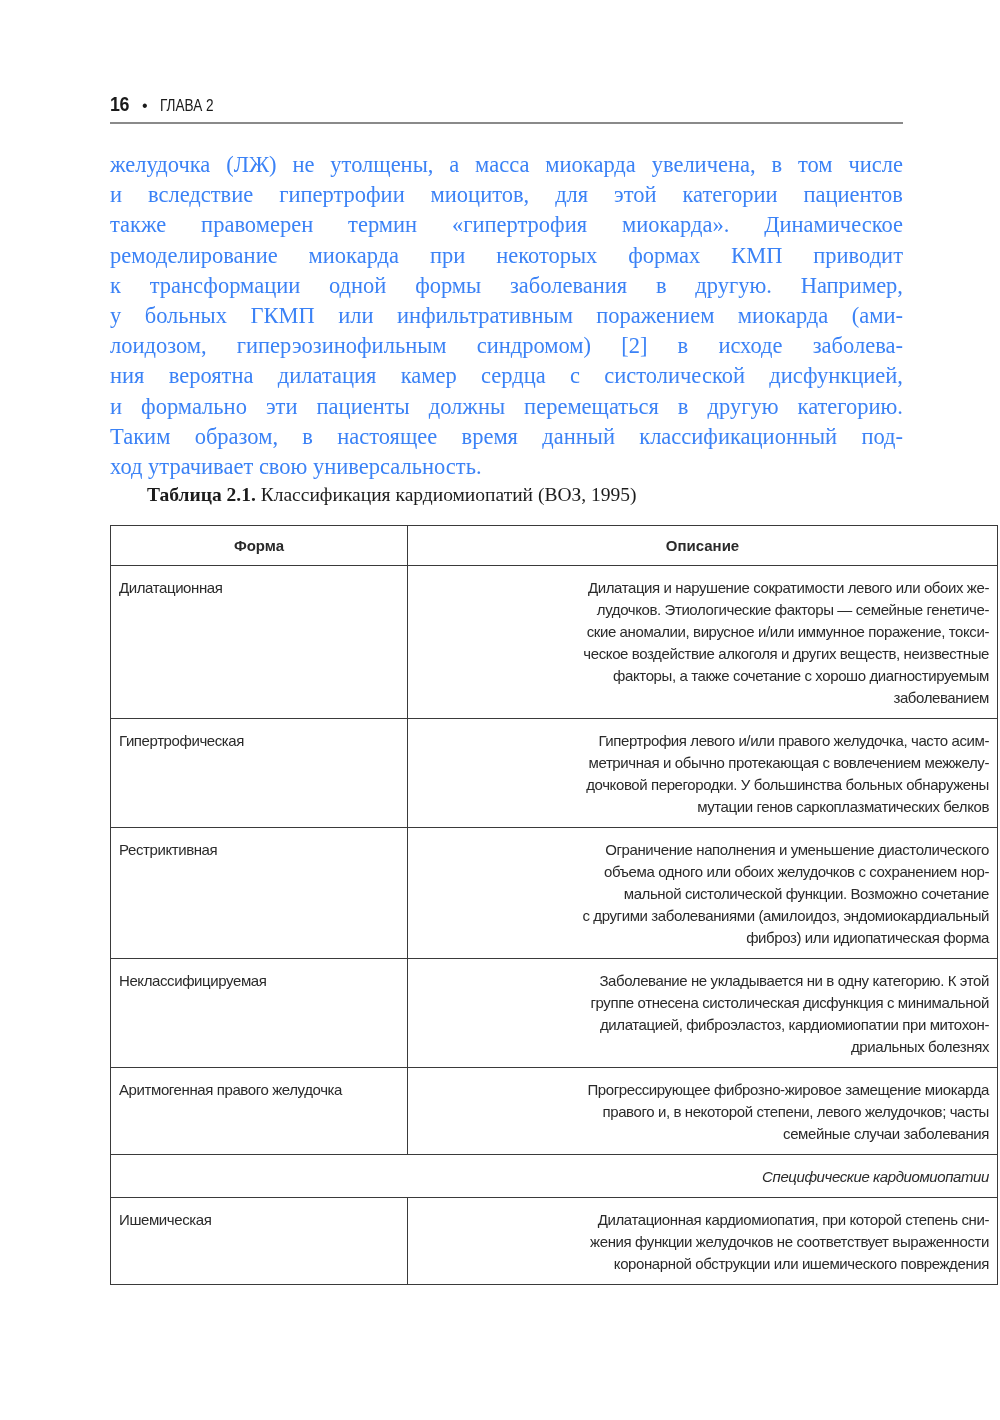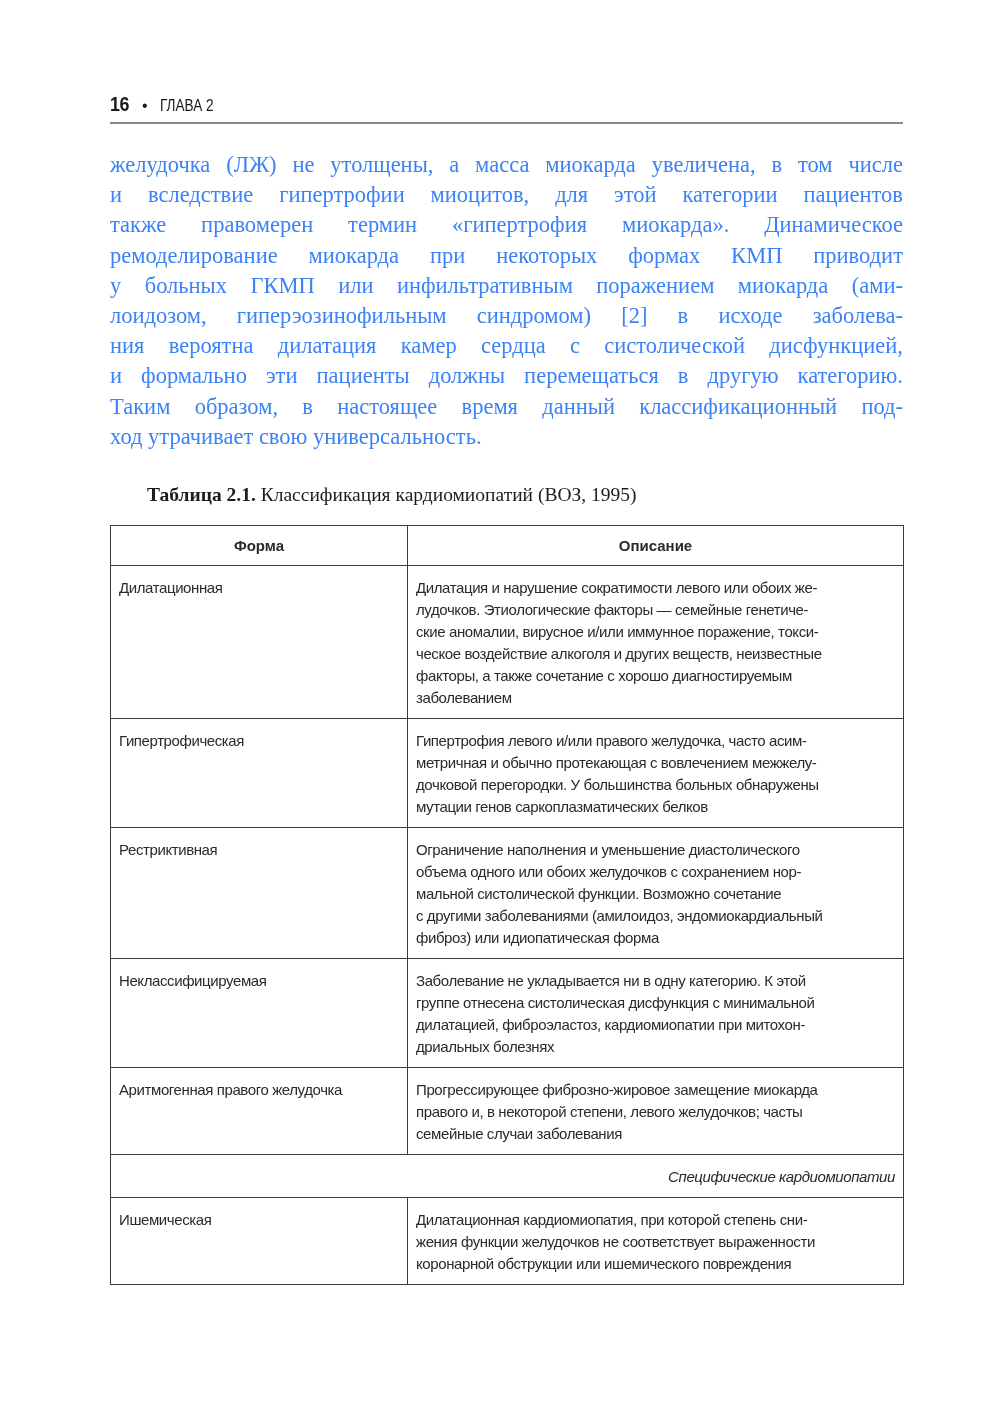--- a/index.html
+++ b/index.html
@@ -23,49 +23,50 @@
   .body-line { display: block; text-align: justify; text-align-last: justify; white-space: nowrap; overflow: visible; }
   .body-line.last { text-align-last: left; }
 
   .caption {
     position: absolute; left: 110px; top: 484px;
     font-family: "Liberation Serif", serif; font-size: 19.5px; color: #1c1c1c; margin-left: 37px;
   }
   .caption b { font-weight: bold; }
 
   table.cmp {
-    position: absolute; left: 110px; top: 525px; width: 794px;
+    position: absolute; left: 110px; top: 525px; width: 888px;
     border-collapse: collapse;
     font-family: "Liberation Sans", sans-serif; font-size: 15px; color: #2a2a2a;
   }
   table.cmp td, table.cmp th {
     border: 1.5px solid #3a3a3a; vertical-align: top;
     padding: 11px 8px 9px 8px; line-height: 22px;
   }
   table.cmp th { font-weight: bold; text-align: center; padding: 9px 8px 8px; font-size: 15px; }
   .c1 { width: 280px; }
   .cond { letter-spacing: -0.4px; }
   .section-row td { text-align: right; font-style: italic; padding: 9px 8px 9px; }
-  .desc-line { display: block; white-space: nowrap; }
+  .desc-line { display: block; white-space: nowrap; text-align: right; }
 </style>
 </head>
 <body>
 
 <div class="running-head">
   <span class="page-num">16</span>
   <span class="bullet">•</span>
   <span class="chapter">ГЛАВА 2</span>
 </div>
 <div class="rule"></div>
 
 <div class="body-text">
   <span class="body-line">желудочка (ЛЖ) не утолщены, а масса миокарда увеличена, в том числе</span>
   <span class="body-line">и вследствие гипертрофии миоцитов, для этой категории пациентов</span>
   <span class="body-line">также правомерен термин «гипертрофия миокарда». Динамическое</span>
   <span class="body-line">ремоделирование миокарда при некоторых формах КМП приводит</span>
+  <span class="body-line">к трансформации одной формы заболевания в другую. Например,</span>
   <span class="body-line">у больных ГКМП или инфильтративным поражением миокарда (ами-</span>
   <span class="body-line">лоидозом, гиперэозинофильным синдромом) [2] в исходе заболева-</span>
   <span class="body-line">ния вероятна дилатация камер сердца с систолической дисфункцией,</span>
   <span class="body-line">и формально эти пациенты должны перемещаться в другую категорию.</span>
   <span class="body-line">Таким образом, в настоящее время данный классификационный под-</span>
   <span class="body-line last">ход утрачивает свою универсальность.</span>
 </div>
 
 <div class="caption">
   <b>Таблица 2.1.</b><span> Классификация кардиомиопатий (ВОЗ, 1995)</span>

